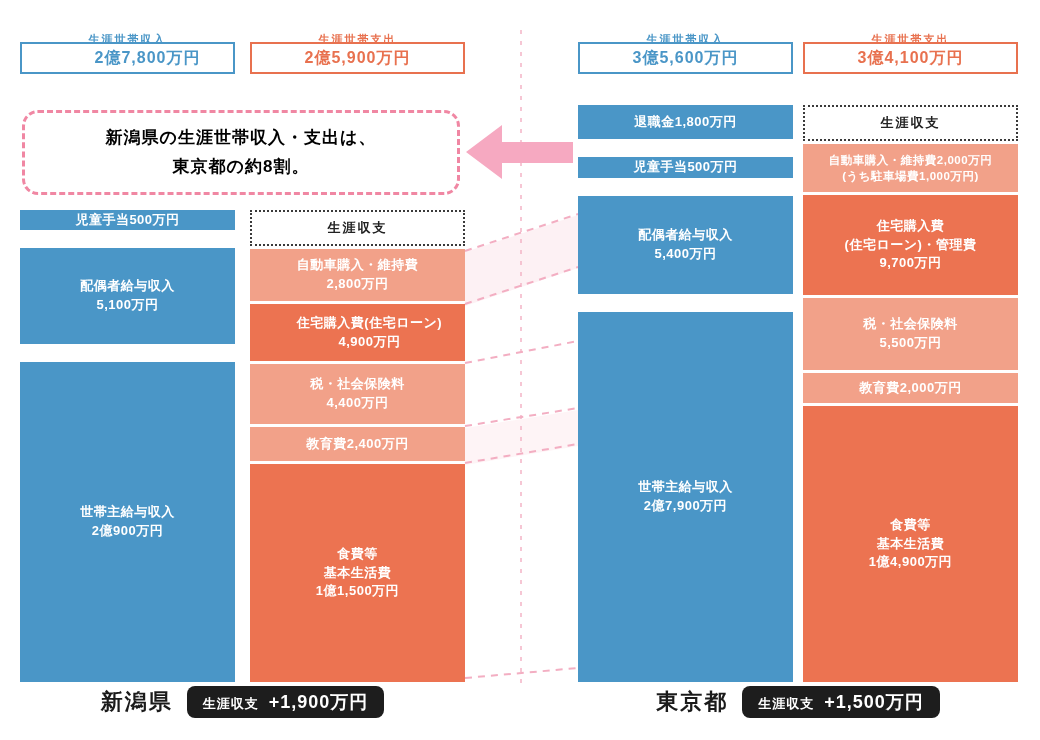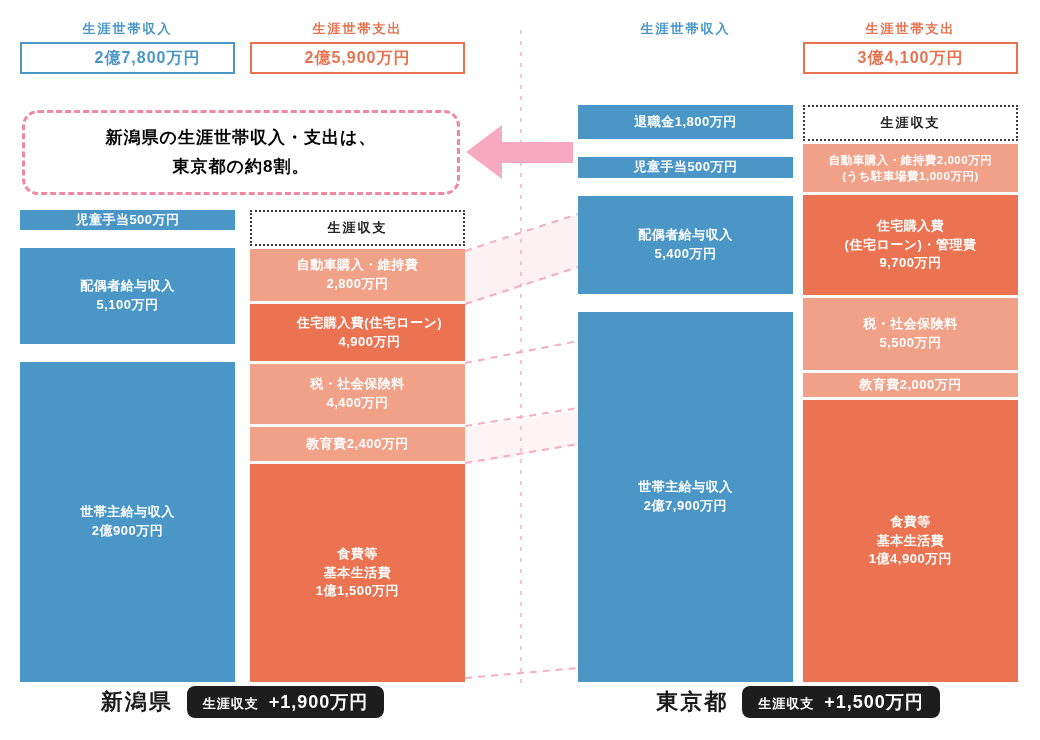--- a/index.html
+++ b/index.html
@@ -3,22 +3,22 @@
 <meta charset="utf-8">
 <style>
   html,body{margin:0;padding:0;background:#fff;}
   .stage{
     position:relative;width:1040px;height:740px;background:#fff;overflow:hidden;
     font-family:"Liberation Sans","DejaVu Sans",sans-serif;
   }
   .overlay{position:absolute;left:0;top:0;width:1040px;height:740px;pointer-events:none;}
   
   .col-label{
-    position:absolute;top:20px;width:215px;text-align:center;
-    font-size:13px;font-weight:bold;letter-spacing:2px;
+    position:absolute;top:32px;width:215px;text-align:center;
+    font-size:11px;font-weight:bold;letter-spacing:2px;
   }
   .total-box{
     position:absolute;top:42px;width:215px;height:32px;box-sizing:border-box;
     background:#fff;border:2px solid;display:flex;align-items:center;justify-content:center;
     font-size:16px;font-weight:bold;letter-spacing:1px;
   }
   .c-blue{color:#4a96c7;border-color:#4a96c7;}
   .c-orange{color:#e8714f;border-color:#e8714f;}
   
   .callout{
@@ -77,20 +77,21 @@
     <line x1="465" y1="463" x2="578" y2="444" stroke="#f3aec2" stroke-width="2" stroke-dasharray="7 6"></line>
     <line x1="465" y1="678" x2="578" y2="668" stroke="#f3aec2" stroke-width="2" stroke-dasharray="7 6"></line>
     <polygon points="466,152 502,125 502,142 573,142 573,163 502,163 502,179" fill="#f6a9c1"></polygon>
   </svg>
 
   <div class="col-label c-blue" style="left:20px;">生涯世帯収入</div>
   <div class="total-box c-blue" style="left:20px;padding-left:40px;">2億7,800万円</div>
   <div class="col-label c-orange" style="left:250px;">生涯世帯支出</div>
   <div class="total-box c-orange" style="left:250px;">2億5,900万円</div>
   <div class="col-label c-blue" style="left:578px;">生涯世帯収入</div>
+  <div class="total-box c-blue" style="left:578px;">3億5,600万円</div>
   <div class="col-label c-orange" style="left:803px;">生涯世帯支出</div>
   <div class="total-box c-orange" style="left:803px;">3億4,100万円</div>
 
   <div class="callout">
     <div class="callout-text">新潟県の生涯世帯収入・支出は、
 東京都の約8割。</div>
   </div>
 
   <div class="bar bar-income" style="left:20px;top:210px;height:472px;">
     <div class="seg seg-blue" style="height:20px;">児童手当500万円</div>
@@ -125,21 +126,21 @@
 
   <div class="bar bar-expense" style="left:803px;top:105px;height:577px;">
     <div class="balance-box" style="height:36px;">生涯収支</div>
     <div class="seg seg-light seg-sm" style="height:48px;">自動車購入・維持費2,000万円
 (うち駐車場費1,000万円)</div>
     <div class="seg seg-dark" style="height:100px;">住宅購入費
 (住宅ローン)・管理費
 9,700万円</div>
     <div class="seg seg-light" style="height:72px;">税・社会保険料
 5,500万円</div>
-    <div class="seg seg-light" style="height:24px;">教育費2,000万円</div>
+    <div class="seg seg-light" style="height:30px;">教育費2,000万円</div>
     <div class="seg seg-dark" style="flex:1;">食費等
 基本生活費
 1億4,900万円</div>
   </div>
 
   <div class="footer" style="left:20px;width:445px;">
     <span class="pref-name">新潟県</span>
     <div class="badge">
       <span class="badge-label">生涯収支</span>
       <span class="badge-value">+1,900万円</span>

